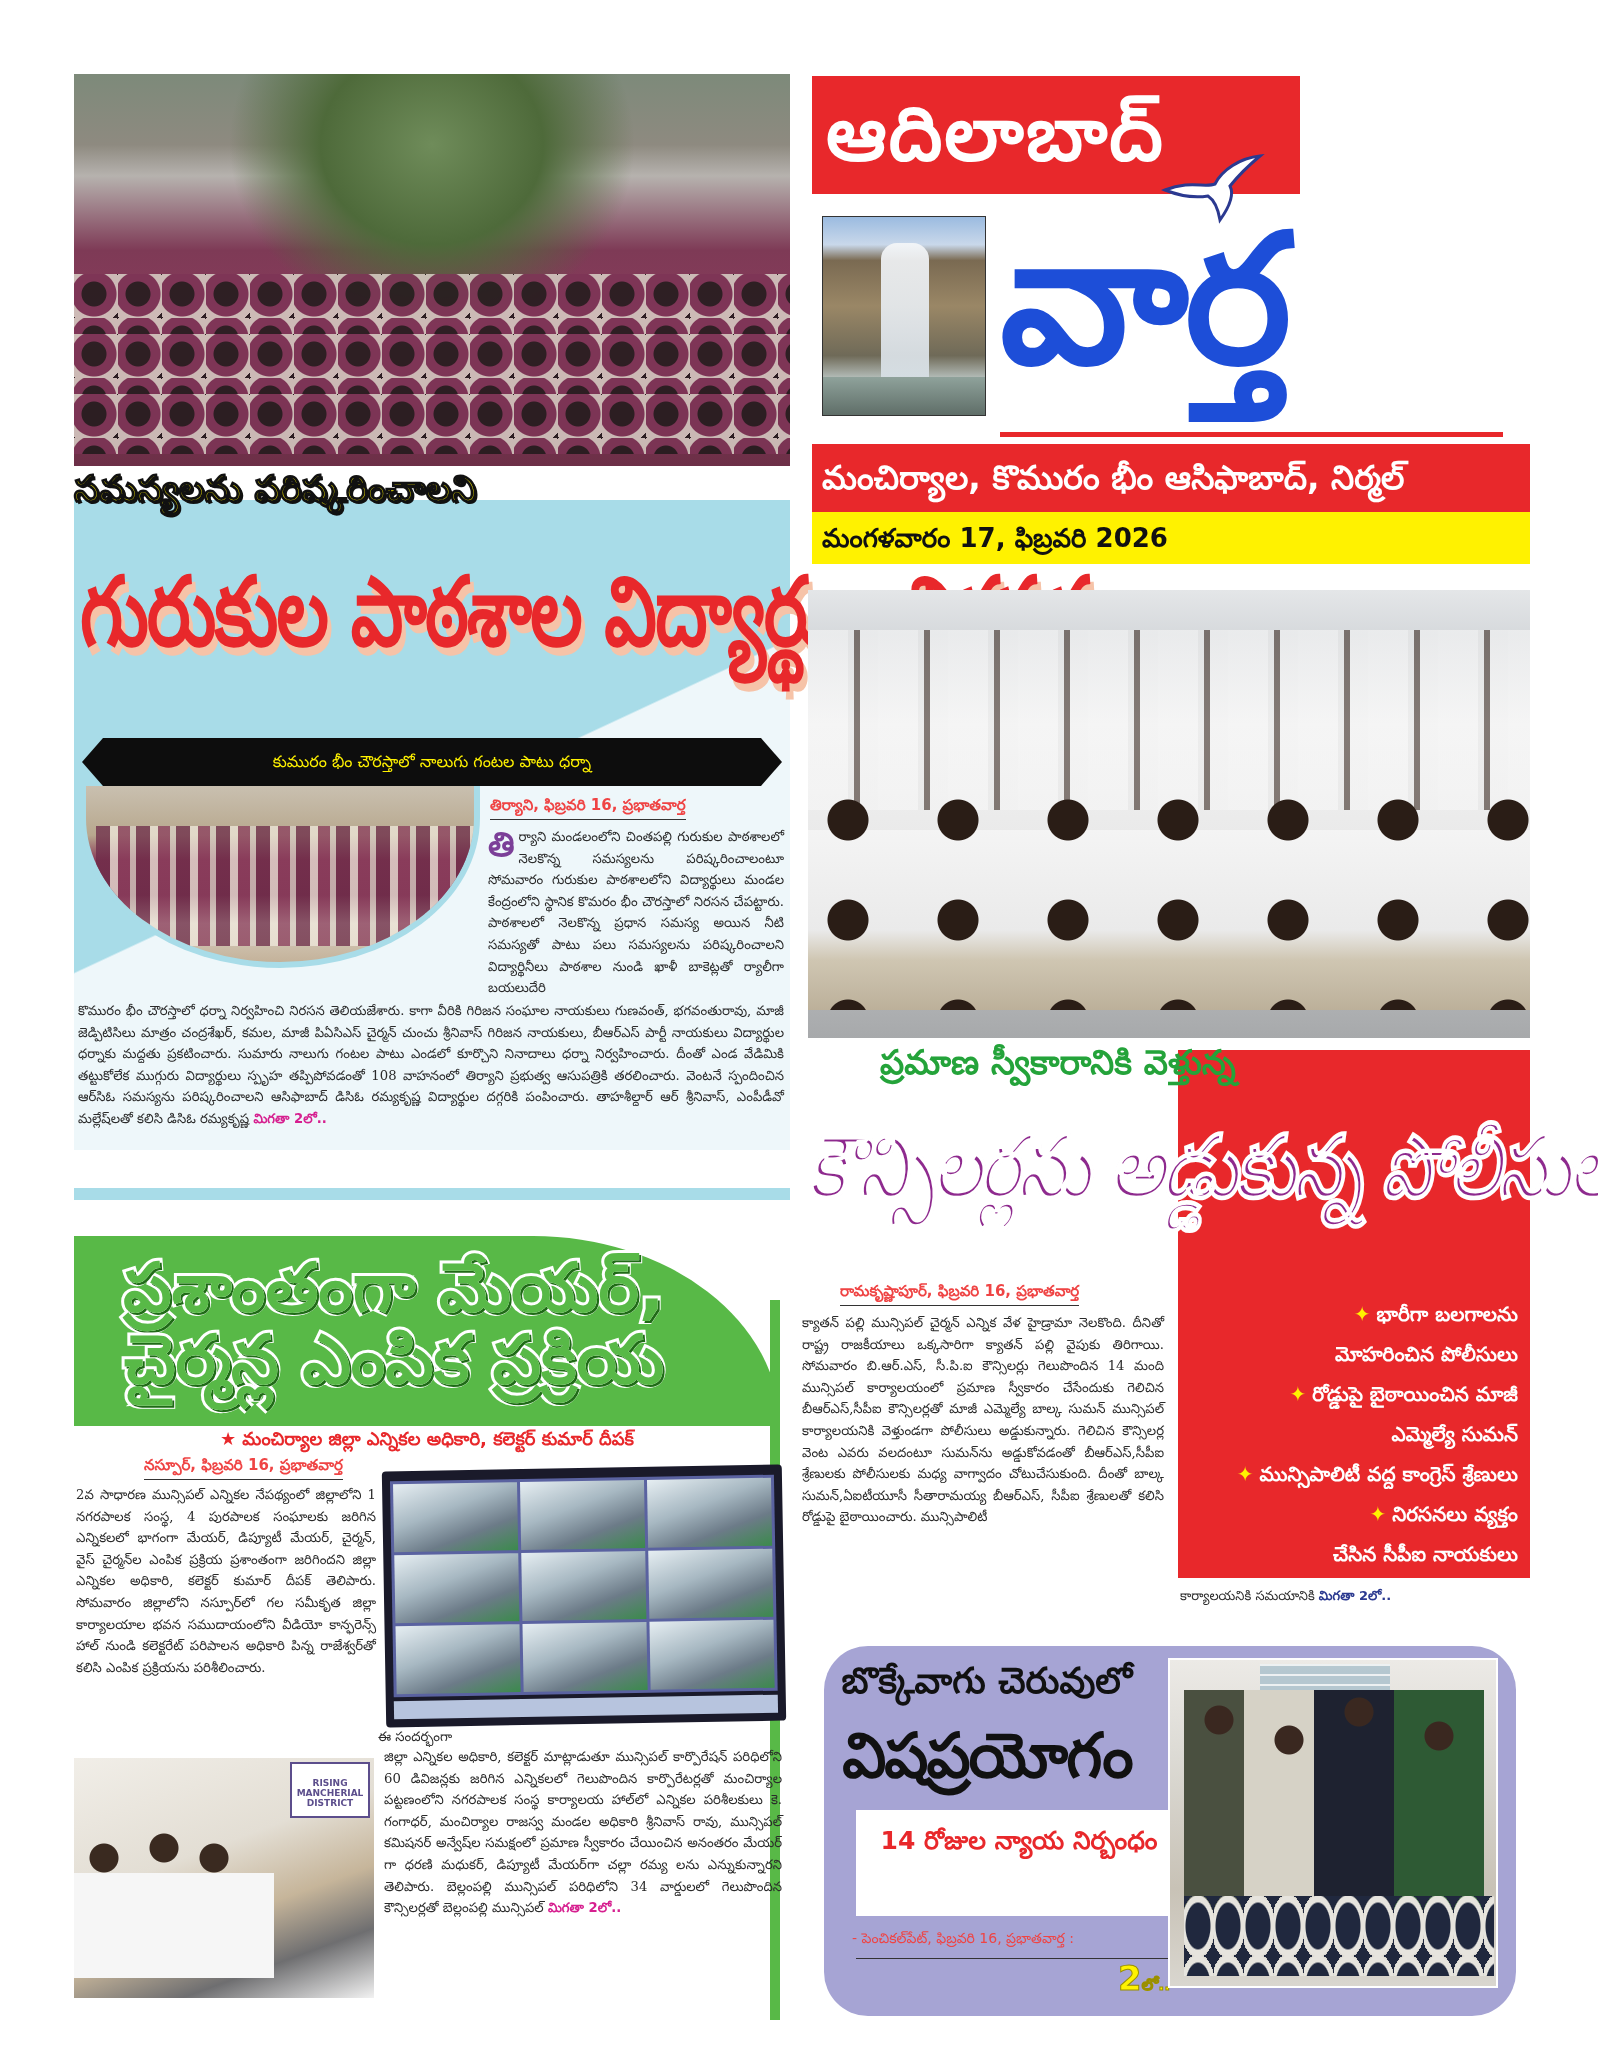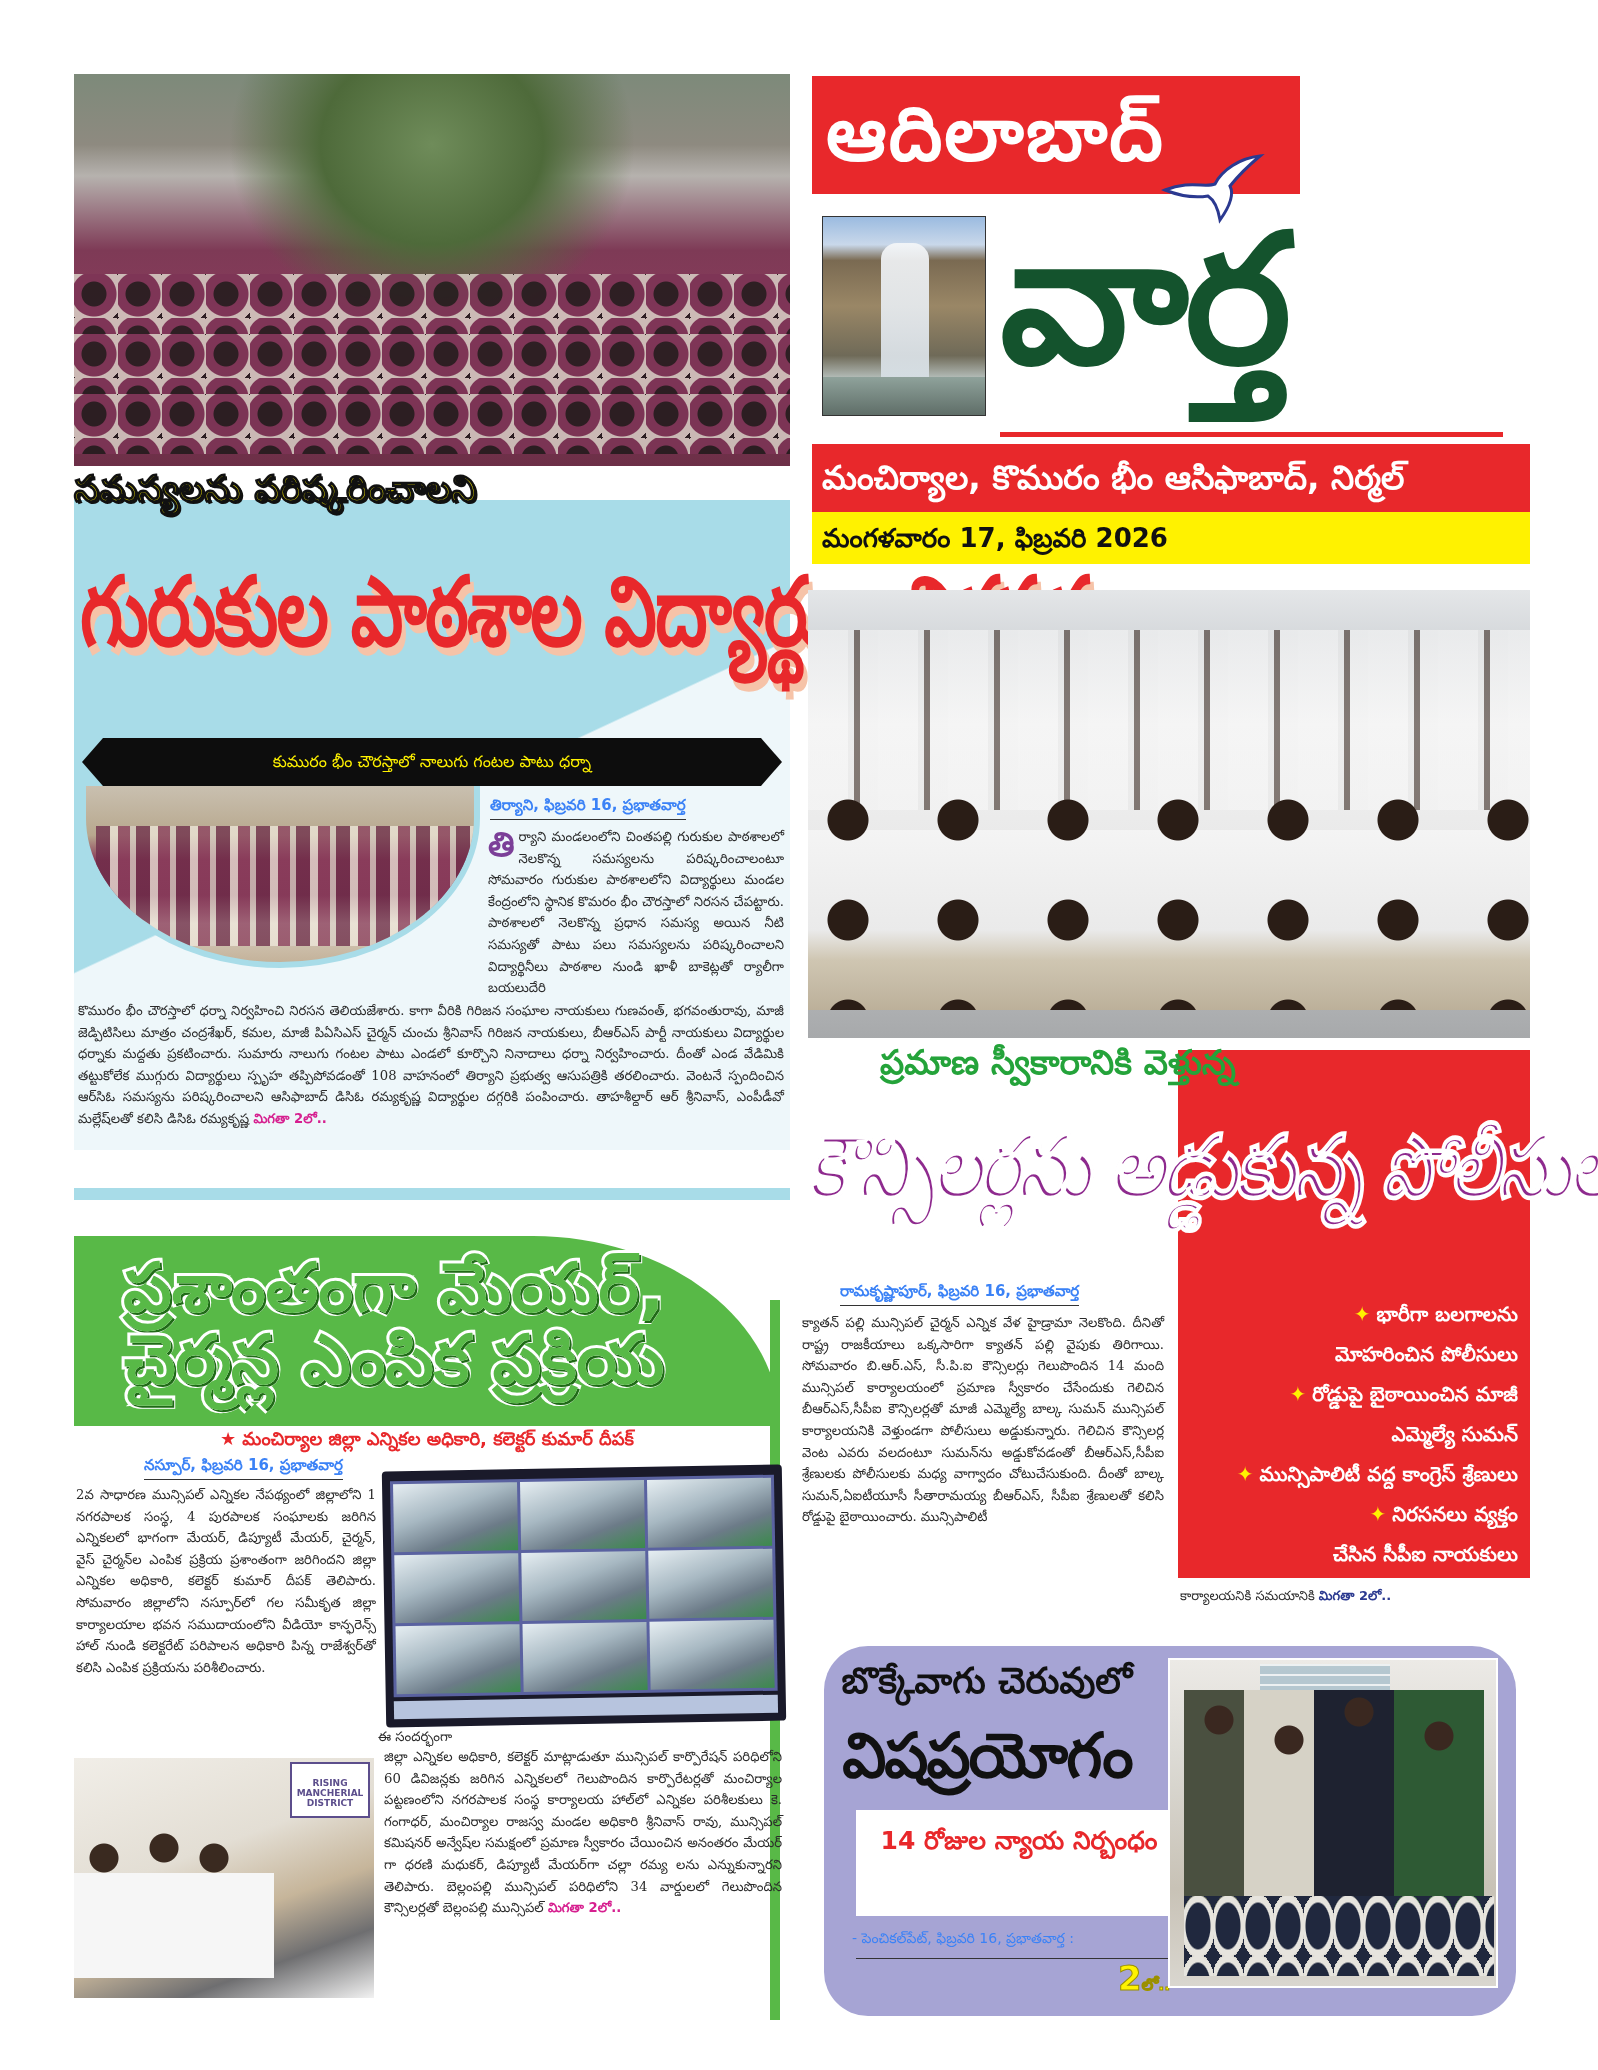--- a/index.html
+++ b/index.html
@@ -6,40 +6,40 @@
   body { width: 1598px; height: 2070px; background: #ffffff; position: relative; overflow: hidden; font-family: "DejaVu Sans", sans-serif; color: #222; }
   .abs { position: absolute; }
 
   
   .mast-red { left: 812px; top: 76px; width: 488px; height: 118px; background: #e8282b; }
   .mast-title { left: 826px; top: 84px; font-size: 76px; font-weight: bold; color: #ffffff; letter-spacing: 2px; line-height: 100px; white-space: nowrap; }
   .dove { left: 1160px; top: 150px; width: 110px; height: 80px; }
   .water-img { left: 822px; top: 216px; width: 164px; height: 200px; border: 1px solid #333; background: linear-gradient(180deg, #9bbbe0 0%, #c9d8ea 14%, #7a6a52 22%, #9a8766 45%, #6f6a58 70%, #b8c2bf 82%, #6c7468 100%); overflow: hidden; }
   .water-img .fall { position: absolute; left: 58px; top: 26px; width: 48px; height: 150px; background: linear-gradient(180deg, #f4f6f8, #e2e8ee 60%, #d4dde3); border-radius: 16px 16px 4px 4px; opacity: 0.92; }
   .water-img .pool { position: absolute; left: 0; bottom: 0; width: 100%; height: 38px; background: linear-gradient(180deg, #8fa29b, #5f6e68); }
-  .vaartha { left: 1000px; top: 200px; font-size: 180px; font-weight: bold; color: #14532d; line-height: 200px; white-space: nowrap; letter-spacing: -4px; }
+  .vaartha { left: 1000px; top: 200px; font-size: 180px; font-weight: bold; color: #1d4ed8; line-height: 200px; white-space: nowrap; letter-spacing: -4px; }
   .vaartha-rule { left: 1000px; top: 432px; width: 503px; height: 5px; background: #e8282b; }
   .mast-districts { left: 812px; top: 444px; width: 718px; height: 68px; background: #e8282b; color: #fff; font-size: 33px; font-weight: bold; line-height: 68px; padding-left: 10px; white-space: nowrap; }
   .mast-date { left: 812px; top: 512px; width: 718px; height: 52px; background: #fff200; color: #111; font-size: 26px; font-weight: bold; line-height: 52px; padding-left: 10px; }
 
   
   .photo-students { left: 74px; top: 74px; width: 716px; height: 392px; background:
       radial-gradient(ellipse at 50% 18%, #6f8c5a 0%, #4e6a3a 22%, transparent 40%),
       linear-gradient(180deg, #7d8a7a 0%, #8e8a80 18%, #b6b2ae 26%, #7e3a56 45%, #8a3c5c 65%, #6c2f47 100%);
       overflow: hidden; }
   .photo-students .row { position: absolute; left: 0; width: 100%; height: 60px; background: repeating-radial-gradient(circle at 20px 20px, #1f1a1a 0 12px, #7d3456 13px 22px, #d9d0c6 23px 30px); background-size: 44px 44px; opacity: .85; }
   .kicker1 { left: 74px; top: 468px; font-size: 36px; font-weight: bold; color: #fff200; -webkit-text-stroke: 1.5px #111; white-space: nowrap; text-shadow: 2px 2px 0 #111; }
   .lead-band { left: 74px; top: 500px; width: 716px; height: 650px; background: linear-gradient(155deg, #a8dce8 0%, #a8dce8 48%, #eef7fa 48.2%, #eef7fa 100%); }
   .headline1 { left: 80px; top: 540px; width: 706px; font-size: 74px; font-weight: bold; color: #e8282b; text-shadow: 4px 6px 0 #f6c3a8; white-space: nowrap; letter-spacing: -2px; line-height: 110px; transform: scaleY(1.3); transform-origin: top left; }
   .subhead-bar { left: 82px; top: 738px; width: 700px; height: 48px; background: #0d0d0d; clip-path: polygon(3% 0, 97% 0, 100% 50%, 97% 100%, 3% 100%, 0 50%); }
   .subhead-text { left: 82px; top: 738px; width: 700px; height: 48px; line-height: 48px; text-align: center; font-size: 16px; font-weight: normal; color: #fff200; }
   .round-photo { left: 80px; top: 786px; width: 400px; height: 182px; border-radius: 0 0 200px 200px / 0 0 150px 150px; border: 6px solid #a8dce8; border-top: none; overflow: hidden;
       background: linear-gradient(180deg, #c9c0b0 0%, #b8a88e 28%, #8a3c58 42%, #7c3450 62%, #d8cfc0 78%, #c4b29a 100%); }
   .round-photo .girls { position: absolute; left: 10px; top: 40px; width: 380px; height: 120px; background: repeating-linear-gradient(90deg, #6c2a48 0 14px, #efe8dc 14px 22px, #8a3c5c 22px 34px, #d9d0c6 34px 40px); opacity: .75; }
-  .dateline { font-size: 15px; font-weight: bold; color: #3b82f6; border-bottom: 1px solid #333; padding-bottom: 2px; white-space: nowrap; }
+  .dateline { font-size: 15px; font-weight: bold; color: #ef4444; border-bottom: 1px solid #333; padding-bottom: 2px; white-space: nowrap; }
   .dateline1 { left: 490px; top: 796px; }
   .body-text { font-family: "DejaVu Serif", serif; font-size: 13.2px; line-height: 21.6px; color: #2a2a2a; text-align: justify; }
   .body1a { left: 488px; top: 826px; width: 296px; }
   .dropcap { float: left; font-size: 34px; line-height: 36px; color: #7b3f98; font-weight: bold; margin-right: 4px; font-family: "DejaVu Sans", sans-serif; }
   .body1b { left: 78px; top: 1000px; width: 706px; }
   .cont { color: #d61f8f; font-weight: bold; font-family: "DejaVu Sans", sans-serif; margin-top: 44px; }
   .band1-bottom { left: 74px; top: 1188px; width: 716px; height: 12px; background: #a8dce8; }
 
   
   .green-head { left: 74px; top: 1236px; width: 706px; height: 190px; background: #58b947; border-top-right-radius: 260px 200px; }

